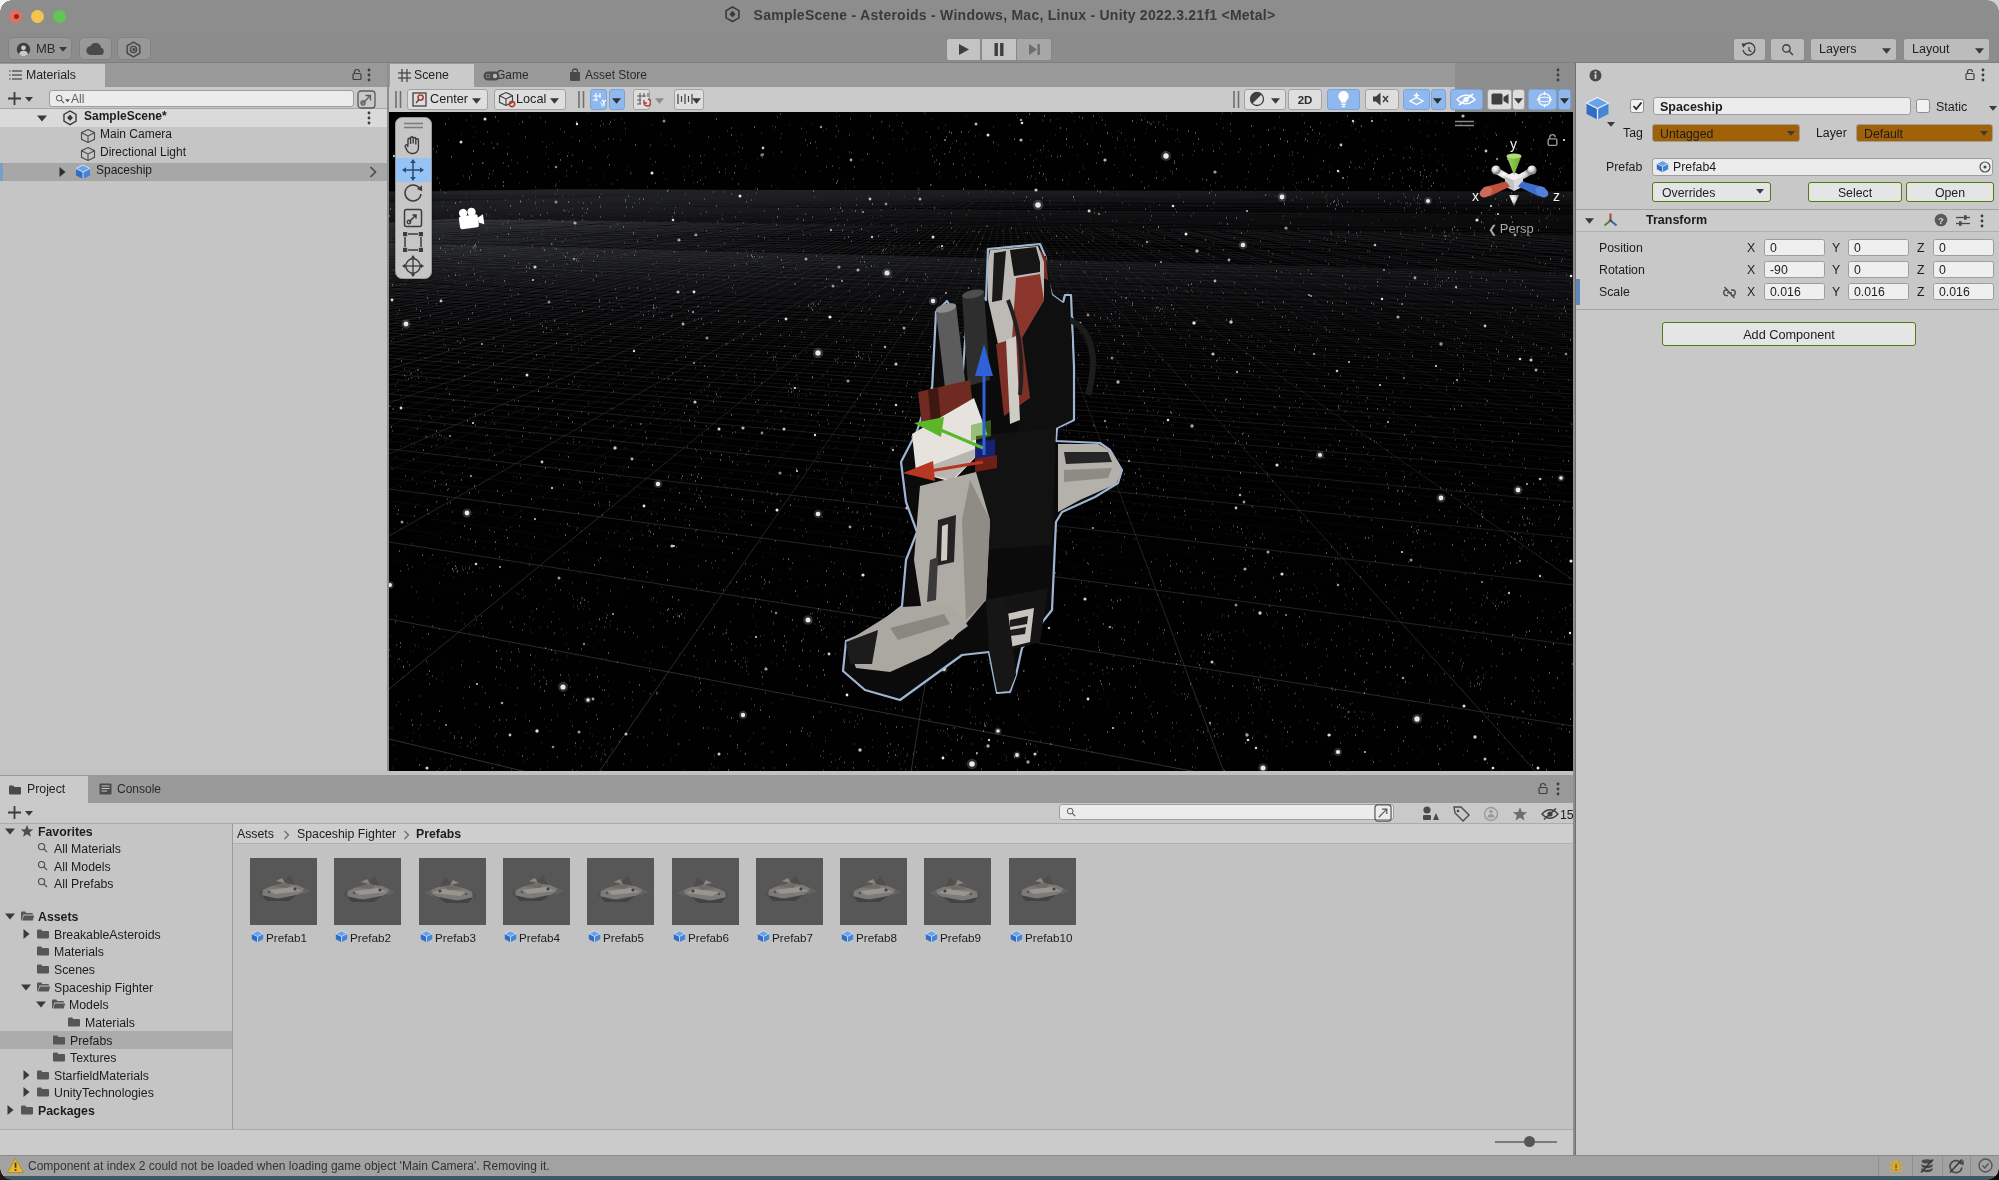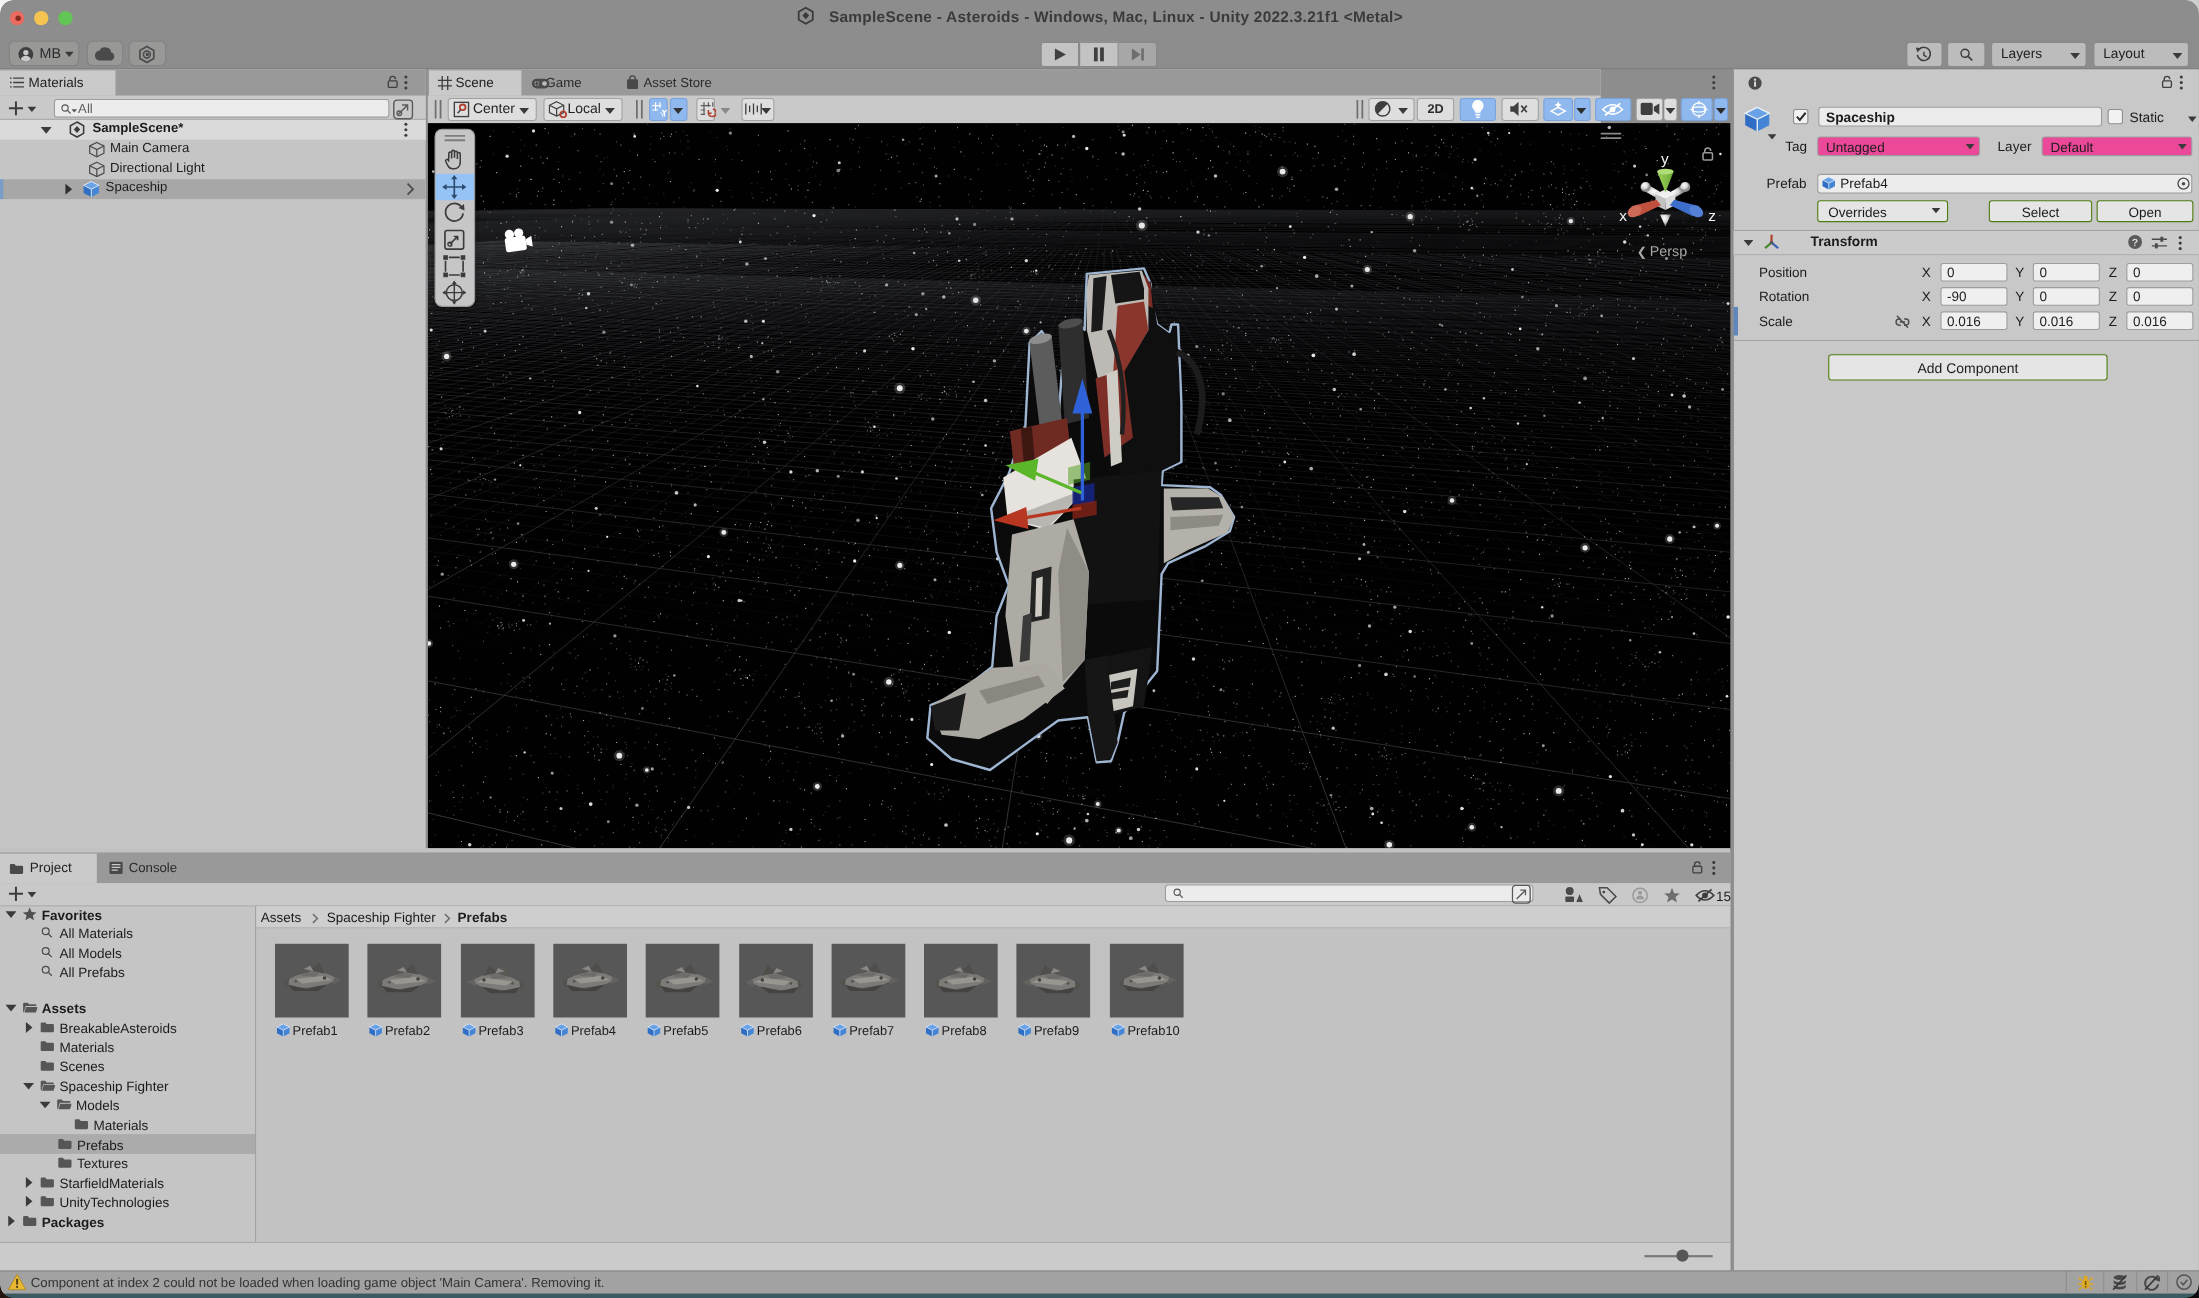--- a/index.html
+++ b/index.html
@@ -21,21 +21,21 @@
 .tabinactive{color:#2a2a2a;}
 .statusbar{left:0;top:1155px;width:1999px;height:21px;background:#a2a2a2;border-top:1px solid #8a8a8a;color:#333;}
 .tealbar{left:0;top:1176px;width:1999px;height:4px;background:#3c5a62;}
 .field{background:#ececec;border:1px solid #9d9d9d;border-radius:3px;}
 .row{left:0;width:100%;height:18px;}
 svg{display:block;}
 
 .sbtn{top:2px;height:21px;background:#dedede;border:1px solid #a2a2a2;border-radius:3px;}
 .sbtnb{top:2px;height:21px;background:#8fb8ef;border:1px solid #7aa3dc;border-radius:3px;}
 .cb{width:14px;height:14px;background:#f2f2f2;border:1px solid #8e8e8e;border-radius:2.5px;}
-.drop{height:18px;background:#ec4899;border:1px solid #9d9d9d;border-radius:3px;font-size:12.3px;padding:1.5px 0 0 7px;}
+.drop{height:18px;background:#a16207;border:1px solid #9d9d9d;border-radius:3px;font-size:12.3px;padding:1.5px 0 0 7px;}
 .btn{height:20px;background:#e5e5e5;border:1px solid #4d7c0f;border-radius:3px;font-size:12.3px;text-align:center;padding-top:2.5px;}
 .nfield{width:61px;height:17px;background:#efefef;border:1px solid #9d9d9d;border-radius:2.5px;font-size:12.3px;padding:0.5px 0 0 5px;}
 </style></head>
 <body>
 
 <div class="abs titlebar">
   <div class="abs tl" style="left:9px;background:#ec6b60;"></div>
   <div class="abs" style="left:13.5px;top:14px;width:5px;height:5px;border-radius:50%;background:#882c22;"></div>
   <div class="abs tl" style="left:31px;background:#f5c350;"></div>
   <div class="abs tl" style="left:53px;background:#62c555;"></div>

